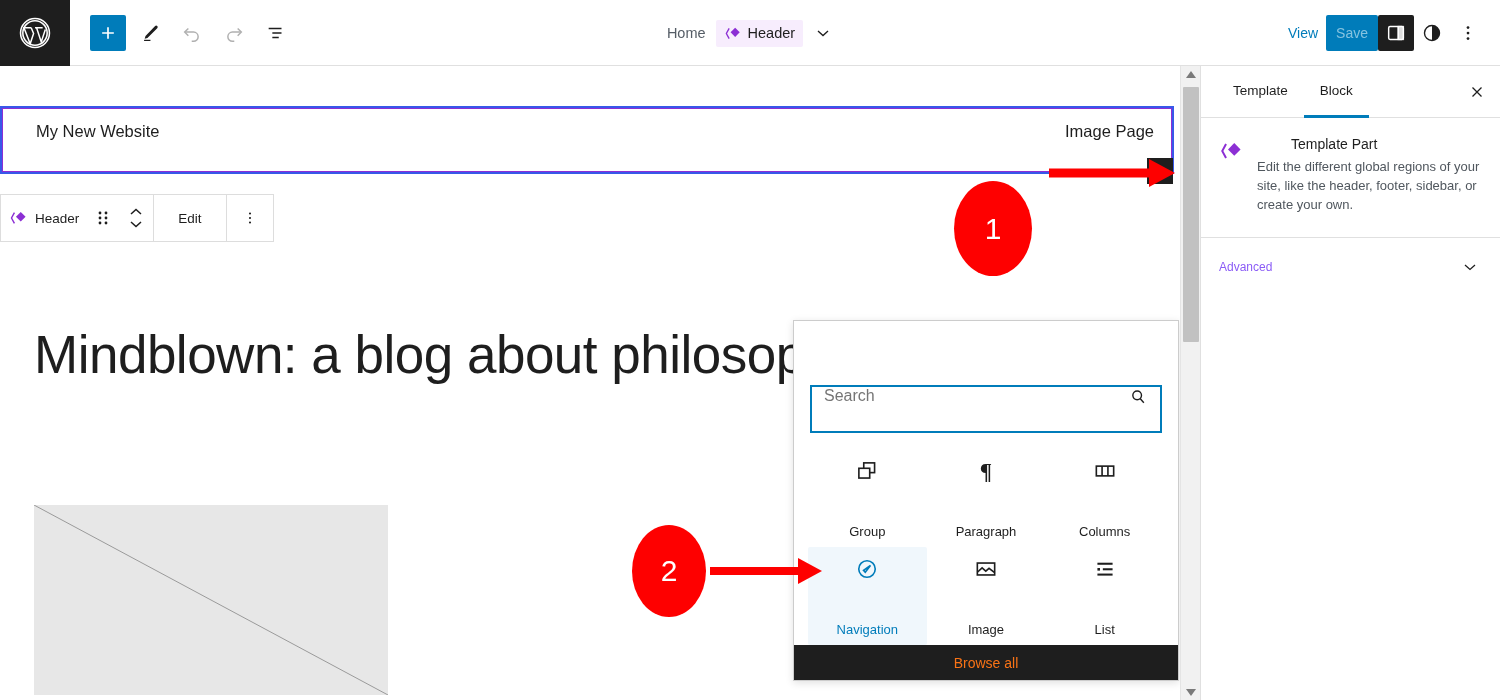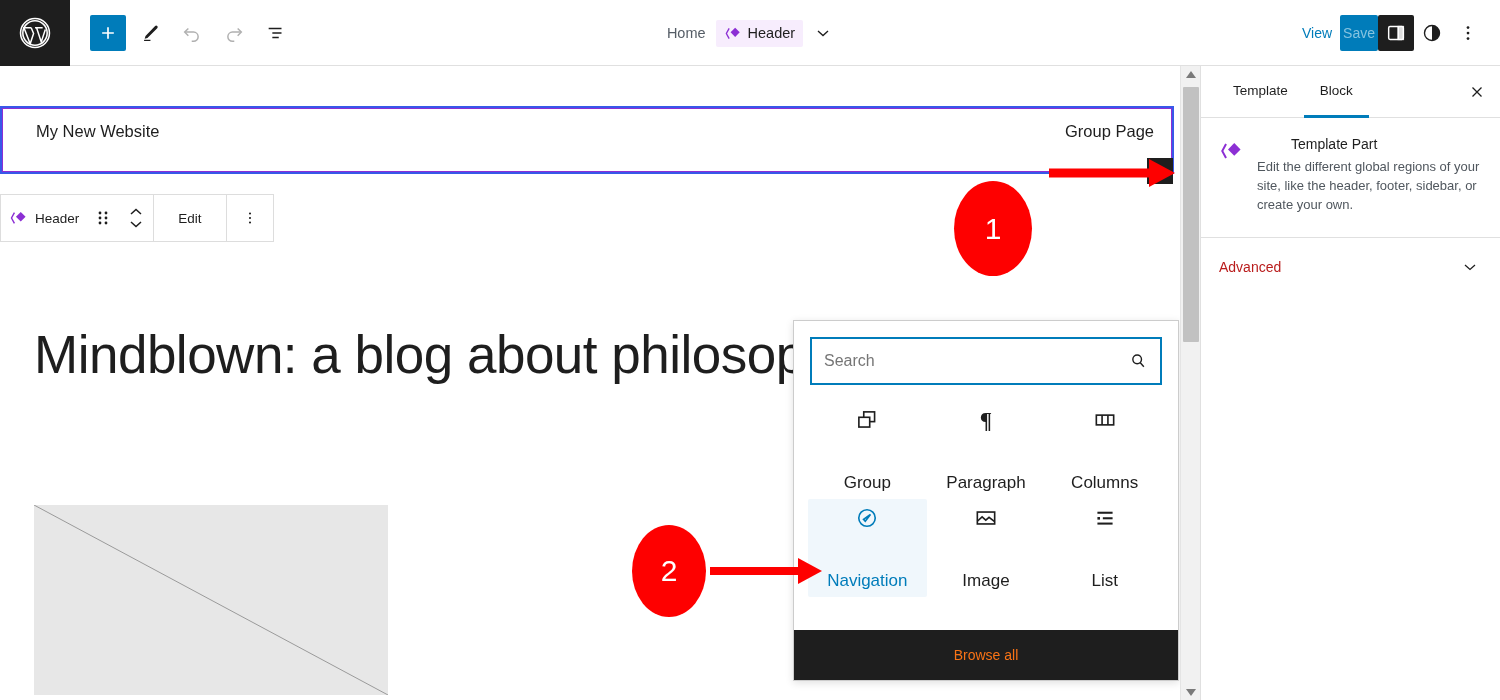--- a/index.html
+++ b/index.html
@@ -42,21 +42,21 @@
   .crumb-badge span { font-size: 14.5px; color: #1e1e1e; }
   .crumb-chevron { display: flex; align-items: center; }
 
   .tools-right {
     margin-left: auto; display: flex; align-items: center; 
     padding-right: 14px; z-index: 3;
   }
   .view-link { font-size: 14px; color: #007cba; cursor: pointer; padding: 6px 8px; }
   .save-btn {
     background: #007cba; color: #85c3e0; border: none;
-    font-size: 14px; padding: 10px 3px; cursor: pointer;
+    font-size: 14px; padding: 10px 10px; cursor: pointer;
     font-family: "Liberation Sans", sans-serif; border-radius: 2px;
   }
   .icon-sq {
     width: 36px; height: 36px; display: flex; align-items: center; justify-content: center;
     cursor: pointer; border-radius: 2px; background: transparent; border: none;
   }
   .icon-sq.active { background: #1e1e1e; }
 
   
   .body-wrap { display: flex; flex: 1; min-height: 0; }
@@ -121,38 +121,38 @@
 
   
   .inserter {
     position: absolute; left: 793px; top: 254px; width: 386px; height: 361px;
     background: #fff; border: 1px solid #ccc;
     box-shadow: 0 2px 8px rgba(0,0,0,.12); z-index: 7;
     display: flex; flex-direction: column;
   }
   .ins-search-wrap { padding: 16px 16px 10px 16px; }
   .ins-search {
-    display: flex; align-items: center;
-    border: 2px solid #007cba; height: 48px; padding: 16px 12px; background: #fff;
+    display: flex; align-items: flex-start;
+    border: 2px solid #007cba; height: 48px; padding: 0 12px; background: #fff; margin-top: 48px;
   }
   .ins-search input {
     flex: 1; border: none; outline: none; font-size: 16px;
     color: #1e1e1e; font-family: "Liberation Sans", sans-serif; background: transparent;
   }
   .ins-search input::placeholder { color: #757575; }
   .ins-grid {
     flex: 1; display: grid; grid-template-columns: repeat(3, 1fr);
     padding: 6px 14px 0 14px; align-content: start;
   }
   .ins-cell {
     display: flex; flex-direction: column; align-items: center; justify-content: center;
     gap: 12px; height: 98px; cursor: pointer; border-radius: 2px;
   }
   .ins-cell.hover { background: #f0f7fc; }
-  .ins-cell .lbl { font-size: 17px; color: #1e1e1e; margin-top: 24px; }
+  .ins-cell .lbl { font-size: 13px; color: #1e1e1e; margin-top: 24px; }
   .ins-cell.hover .lbl { color: #007cba; }
   .ins-footer {
     height: 50px; background: #1e1e1e; color: #f97316;
     display: flex; align-items: center; justify-content: center;
     font-size: 14px; font-weight: normal; cursor: pointer;
   }
 
   
   .sidebar {
     width: 300px; flex: none; background: #fff;
@@ -172,21 +172,21 @@
     margin-left: auto; width: 46px; display: flex;
     align-items: center; justify-content: center; cursor: pointer;
   }
   .sb-section { padding: 18px 20px 22px 18px; border-bottom: 1px solid #e0e0e0; display: flex; gap: 12px; }
   .sb-sec-title { font-size: 14px; color: #1e1e1e; margin-bottom: 6px; margin-left: 34px; }
   .sb-sec-desc { font-size: 13px; line-height: 1.45; color: #50575e; }
   .sb-row {
     height: 58px; display: flex; align-items: center; justify-content: space-between;
     padding: 0 20px 0 18px; cursor: pointer;
   }
-  .sb-row-label { font-size: 14px; color: #b91c1c; }
+  .sb-row-label { font-size: 12px; color: #8b5cf6; }
 
   
   .callout { position: absolute; z-index: 20; }
   .badge {
     position: absolute; border-radius: 50%; background: #fe0000;
     display: flex; align-items: center; justify-content: center;
     color: #fff; font-size: 30px; font-family: "Liberation Sans", sans-serif;
   }
 </style>
 </head>
@@ -278,21 +278,21 @@
       </button>
     </div>
   </div>
 
   <div class="body-wrap">
 
     <div class="canvas-area">
 
       <div class="hdr-block">
         <div class="site-title">My New Website</div>
-        <div class="nav-item">Group Page</div>
+        <div class="nav-item">Image Page</div>
         <div class="appender">
           <svg width="14" height="14" viewBox="0 0 24 24" stroke="#fff" stroke-width="2.4" fill="none">
             <path d="M12 5v14M5 12h14"></path>
           </svg>
         </div>
       </div>
 
       <div class="block-toolbar">
         <div class="bt-group">
           <div class="bt-cell">

